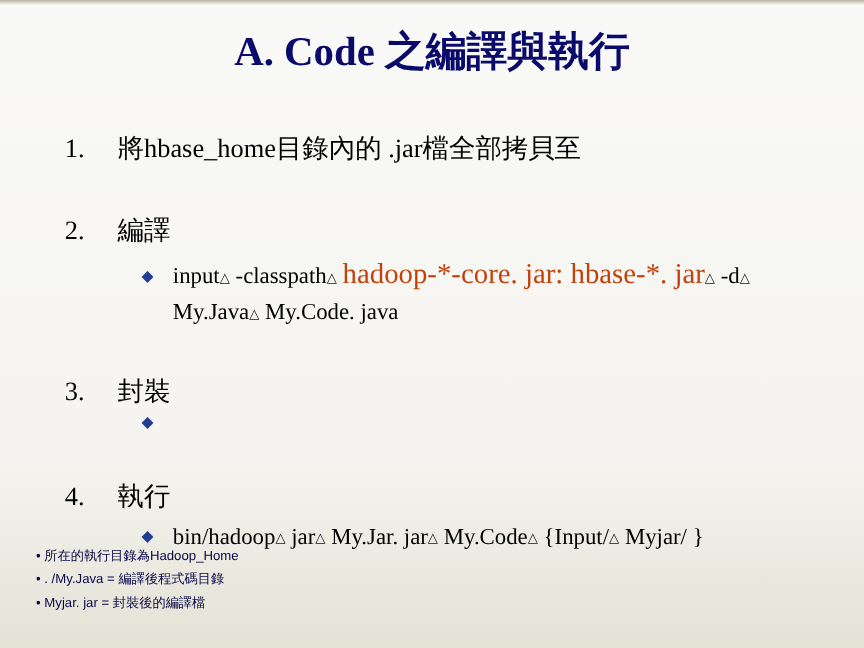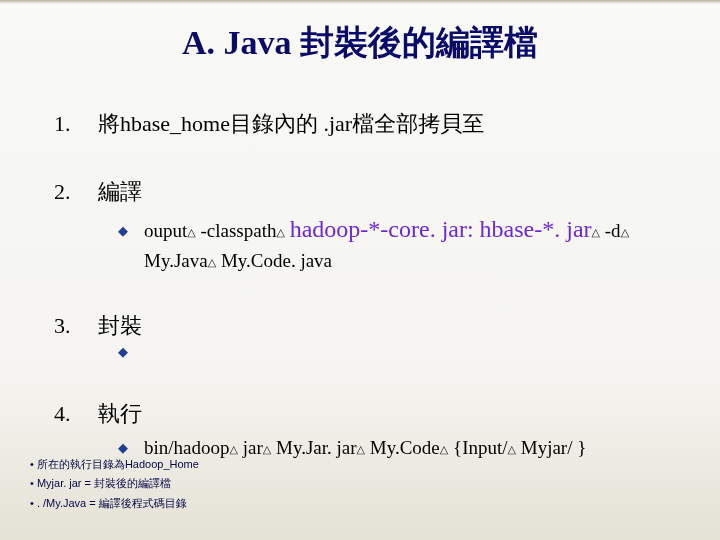--- a/index.html
+++ b/index.html
@@ -52,21 +52,21 @@
     flex-shrink: 0;
     position: relative;
     top: -2px;
   }
   .code {
     font-size: 19px;
     color: #000;
     line-height: 1.45;
   }
   .bigblue {
-    color: #6d28d9;
+    color: #c2410c;
     font-size: 24px;
   }
   .tri {
     font-size: 11px;
     vertical-align: 1px;
     color: #111;
   }
   .footer {
     position: absolute;
     bottom: 26px;
@@ -85,39 +85,39 @@
     top: 0; left: 0;
     width: 100%;
     height: 4px;
     background: linear-gradient(to bottom, #b8b0a0, transparent);
   }
 </style>
 </head>
 <body>
 <div class="topbar"></div>
 
-<div class="title">A. Java 封裝後的編譯檔</div>
+<div class="title">A. Code 之編譯與執行</div>
 
 <div class="content">
 
   <div class="row">
     <div class="num">1.</div>
     <div class="text1">
       <span>將hbase_home目錄內的 .jar檔全部拷貝至</span><br>
     </div>
   </div>
 
   <div class="row">
     <div class="num">2.</div>
     <div class="text1">編譯</div>
   </div>
   <div class="subrow">
     <span class="diamond">◆</span>
     <div class="code">
-      <span>ouput</span><span class="tri">△</span>
+      <span>input</span><span class="tri">△</span>
       <span>-classpath</span><span class="tri">△</span>
       <span class="bigblue">hadoop-*-core. jar: hbase-*. jar</span><span class="tri">△</span>
       <span>-d</span><span class="tri">△</span><br>
       <span>My.Java</span><span class="tri">△</span>
       <span>My.Code. java</span>
     </div>
   </div>
 
   <div class="row">
     <div class="num">3.</div>
@@ -141,16 +141,16 @@
       <span>{Input/</span><span class="tri">△</span>
       <span>Myjar/ }</span>
     </div>
   </div>
 
 </div>
 
 <div class="footer">
   <div class="footcol">
     <div>• 所在的執行目錄為Hadoop_Home</div>
+    <div>• . /My.Java = 編譯後程式碼目錄</div>
     <div>• Myjar. jar = 封裝後的編譯檔</div>
-    <div>• . /My.Java = 編譯後程式碼目錄</div>
   </div>
 </div>
 
 </body></html>

